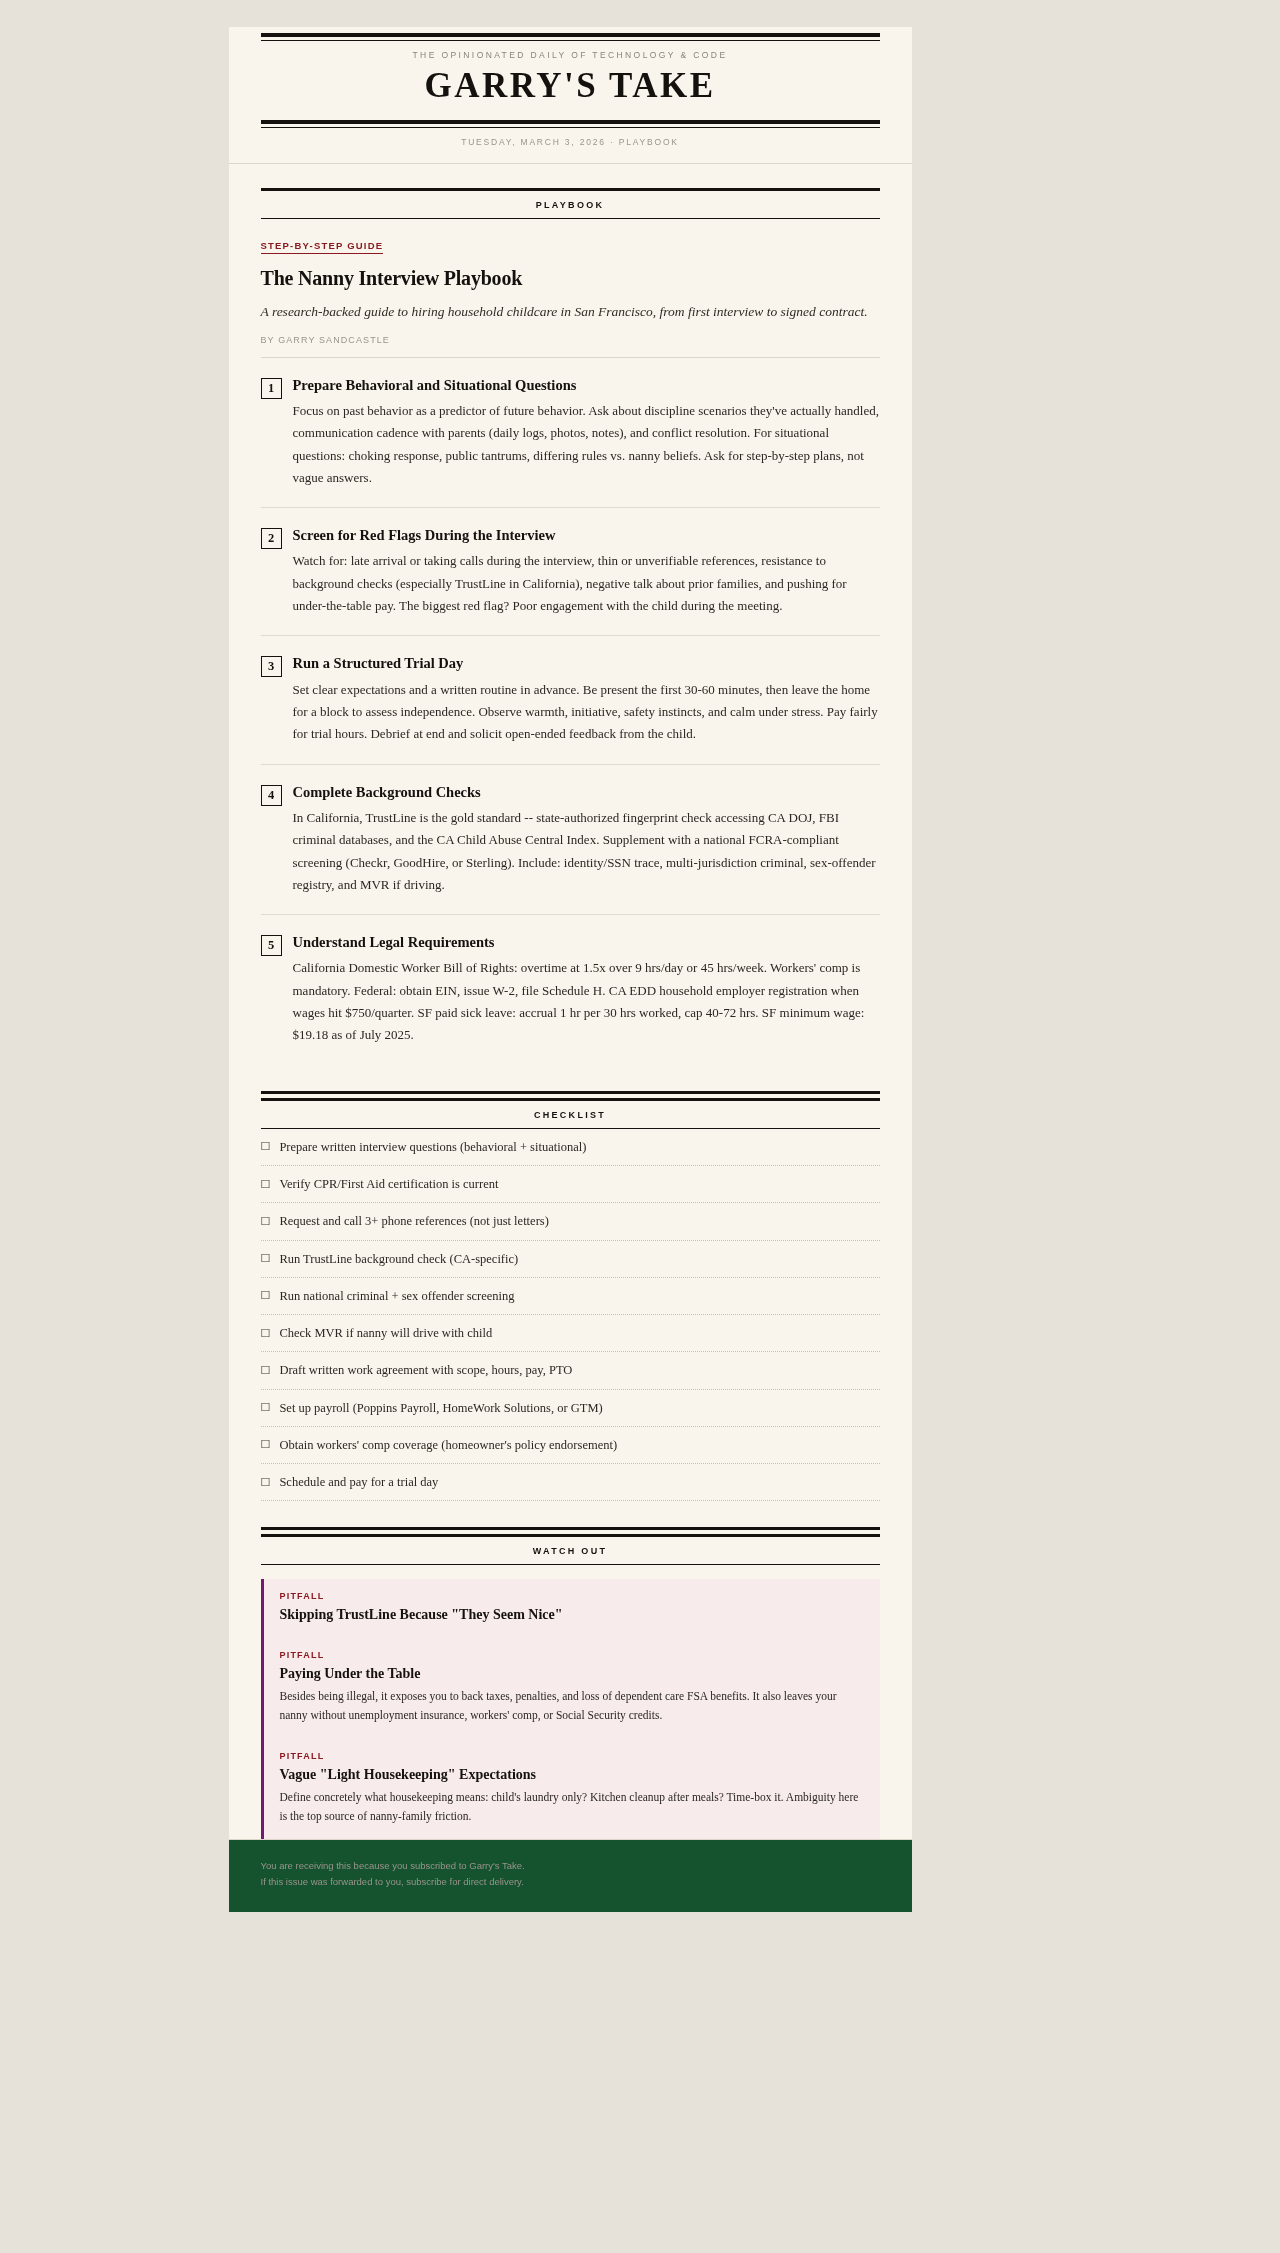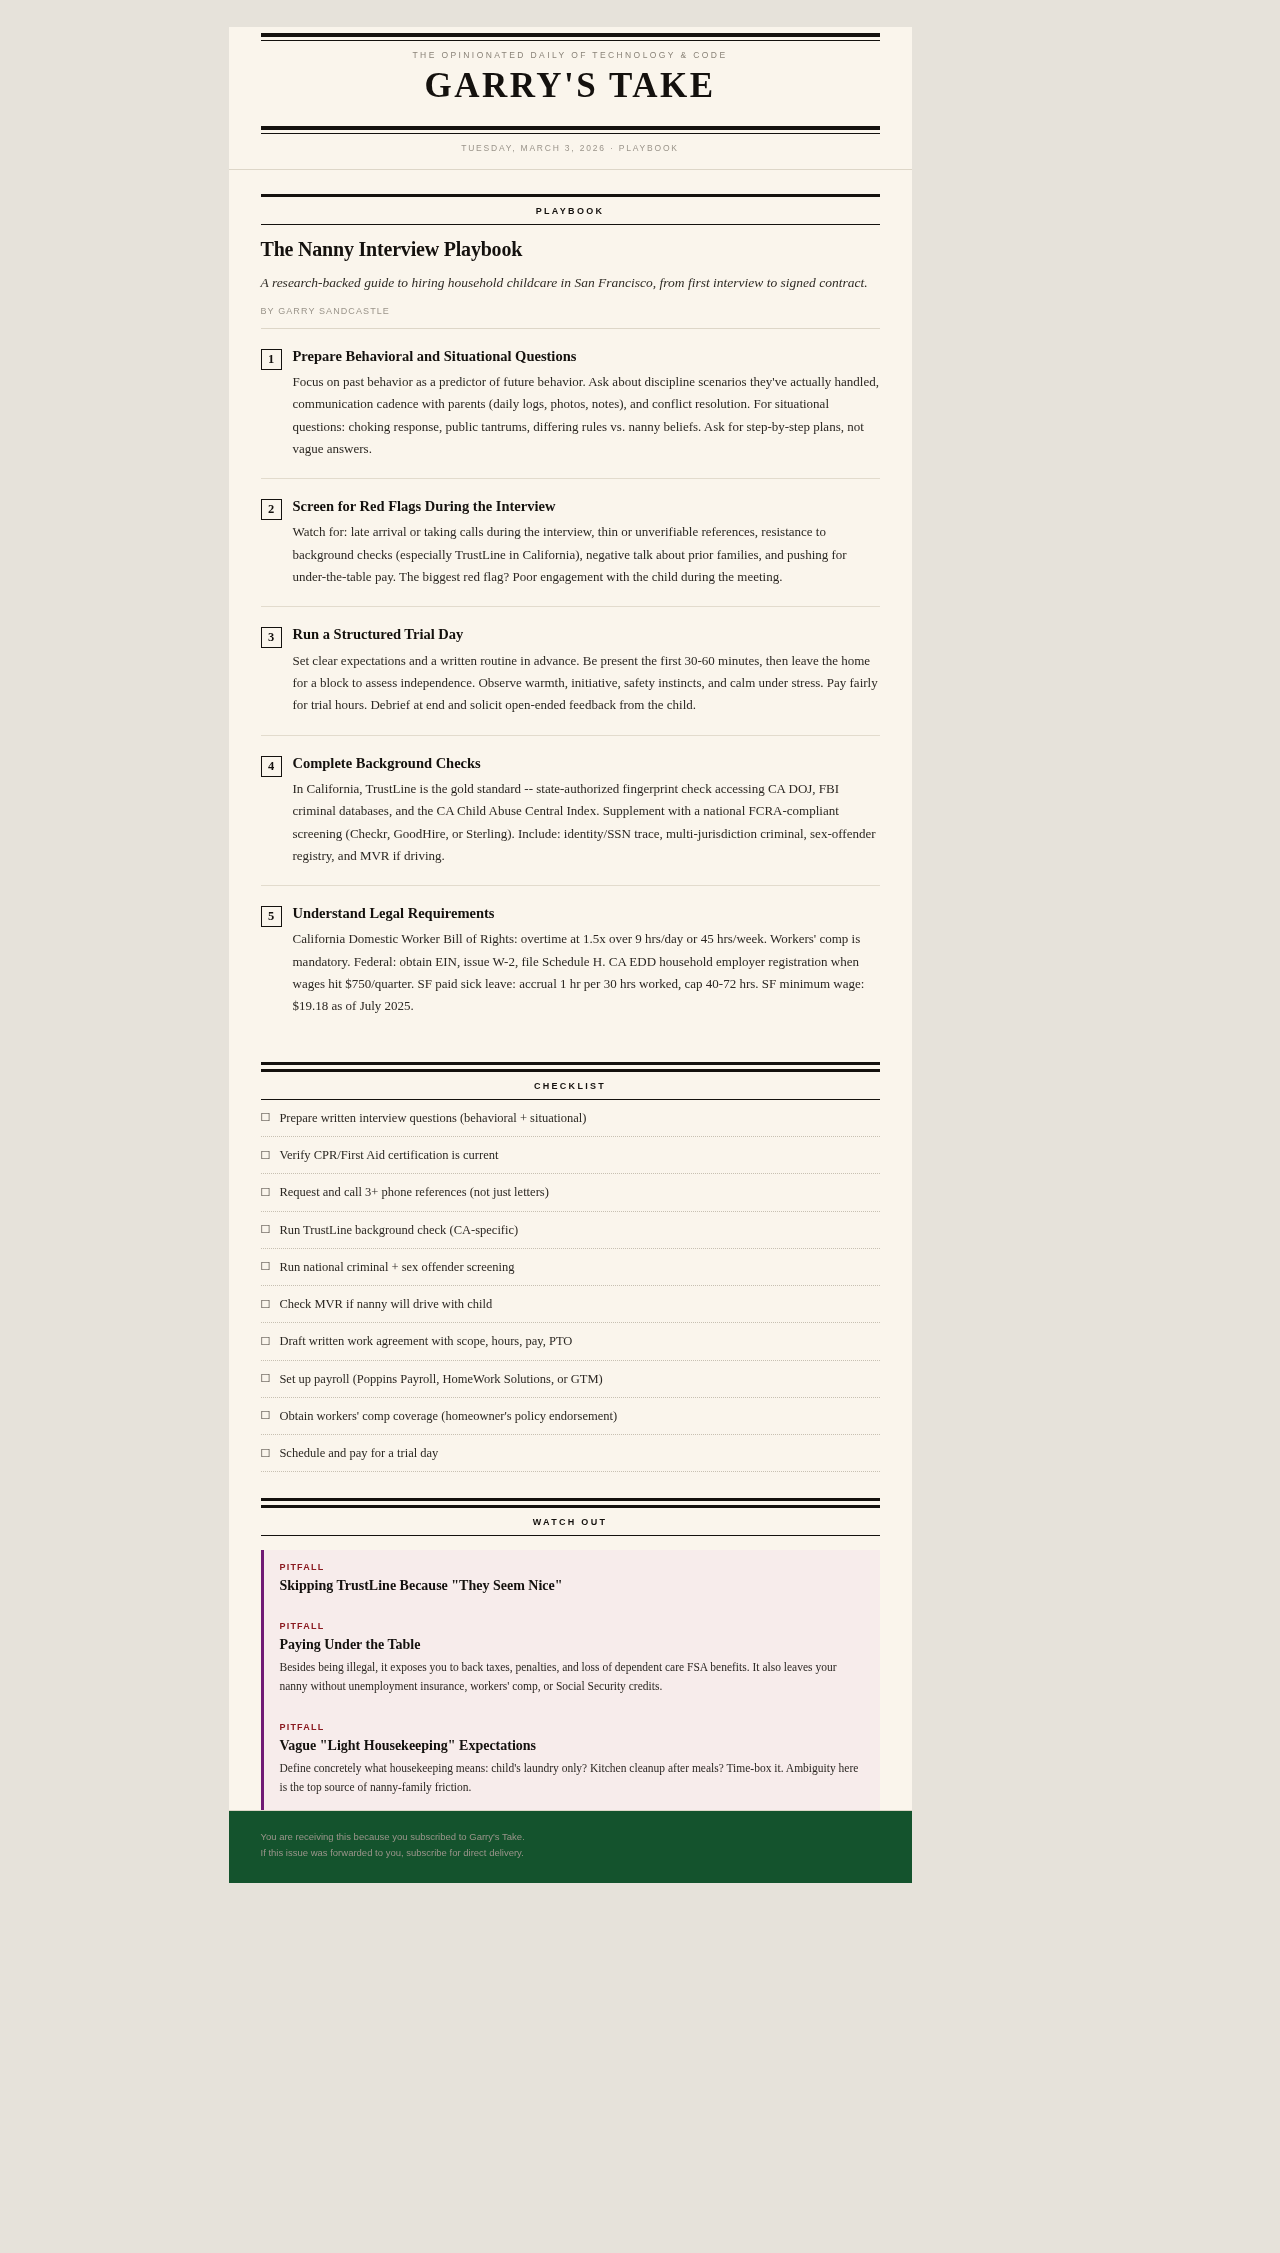--- a/index.html
+++ b/index.html
@@ -56,21 +56,21 @@
     font-weight: 400;
   }
   .masthead-title {
     text-align: center;
     font-family: "Liberation Serif", serif;
     font-weight: 700;
     font-size: 35px;
     letter-spacing: 2.5px;
     color: #14110e;
     line-height: 1.12;
-    padding-bottom: 21px;
+    padding-bottom: 15px;
   }
   .masthead-dateline {
     text-align: center;
     font-family: "Liberation Sans", sans-serif;
     font-size: 8.5px;
     letter-spacing: 1.8px;
     color: #9a948a;
     text-transform: uppercase;
     padding: 9px 0 2px 0;
   }
@@ -264,20 +264,21 @@
       <div class="rule-thick"></div>
       <div class="rule-thin"></div>
       <div class="masthead-dateline">TUESDAY, MARCH 3, 2026 · PLAYBOOK</div>
     </div>
 
     <div class="content">
 
       <div class="section-head">PLAYBOOK</div>
 
       <div>
+        <div><span class="kicker">STEP-BY-STEP GUIDE</span></div>
         <h1 class="headline">The Nanny Interview Playbook</h1>
         <p class="deck">A research-backed guide to hiring household childcare in San Francisco, from first interview to signed contract.</p>
         <div class="byline">BY GARRY SANDCASTLE</div>
       </div>
 
       <div class="steps">
         <div class="step">
           <div class="step-num">1</div>
           <div class="step-body">
             <div class="step-title">Prepare Behavioral and Situational Questions</div>

